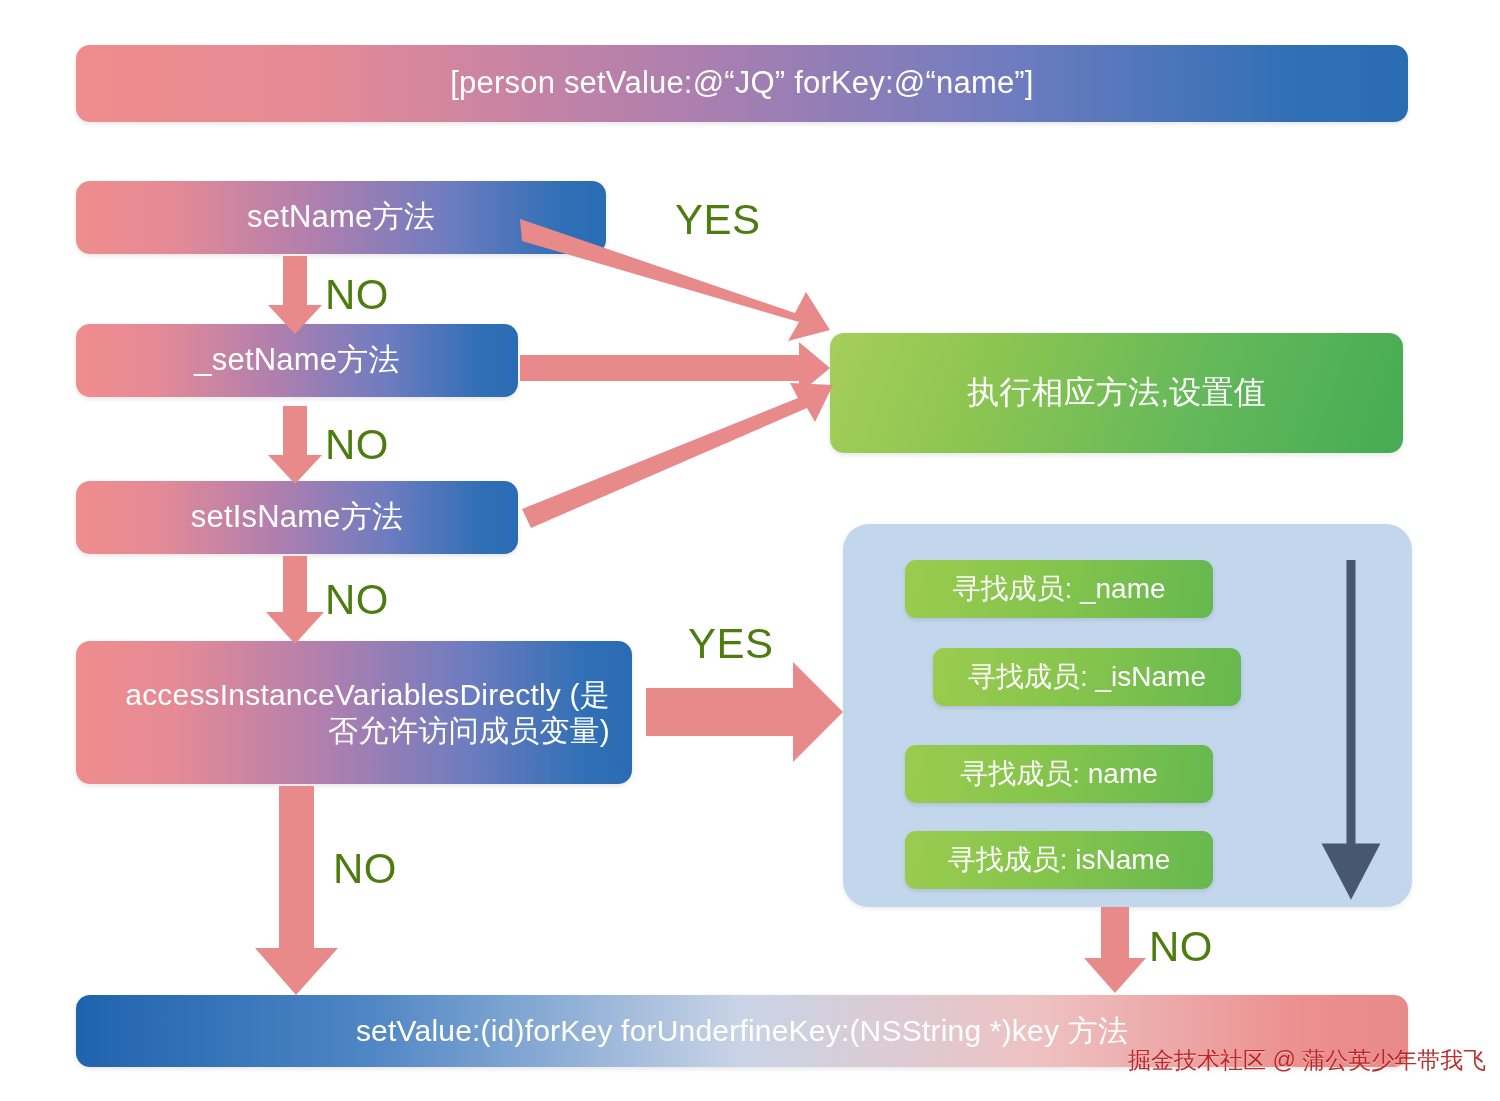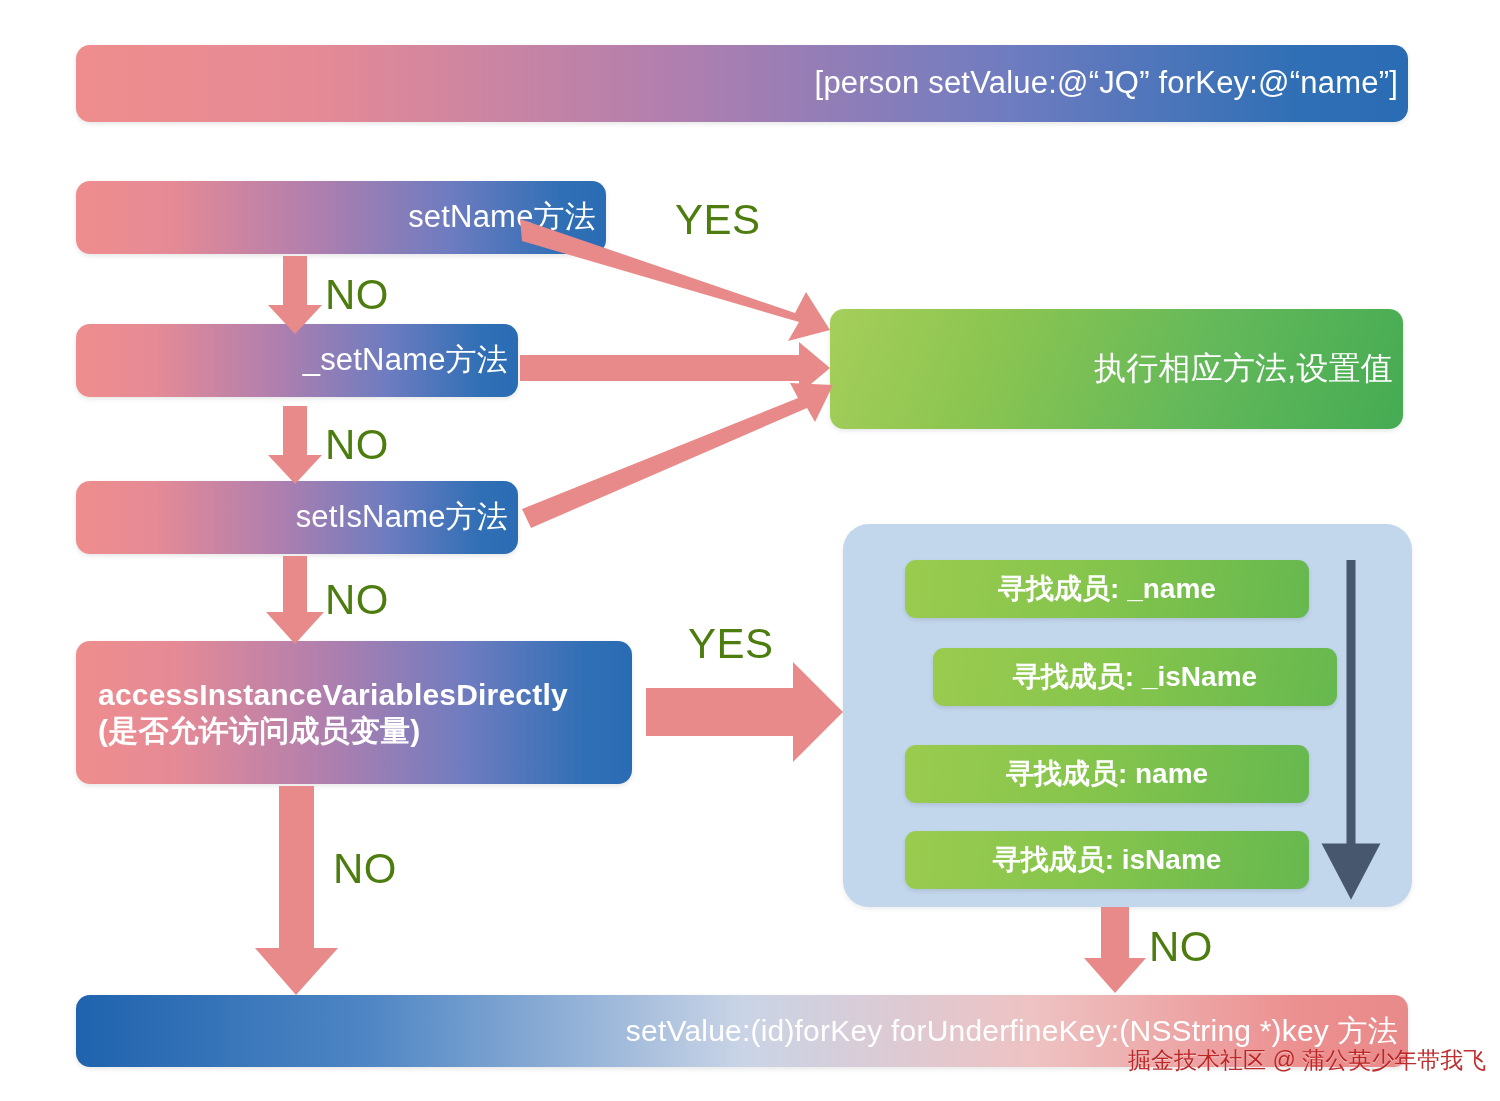--- a/index.html
+++ b/index.html
@@ -26,87 +26,86 @@
     color:#ffffff;
     box-sizing:border-box;
     line-height:1.18;
     letter-spacing:.2px;
   }
   .node .txt{
     display:block;
     width:100%;
     padding:0 10px;
     box-sizing:border-box;
-    text-align:right;
   }
 
   
   .grad-rb{
     background:linear-gradient(90deg,#ef8d8d 0%,#e58a96 18%,#b07fae 45%,#6f7cc0 70%,#2f6fb5 92%,#2a6cb4 100%);
     box-shadow:0 2px 5px rgba(0,0,0,.10);
   }
   
   .grad-br{
     background:linear-gradient(90deg,#1f63ae 0%,#4f86c4 22%,#c9d4e6 50%,#eec2c2 72%,#ec8f8f 92%,#e98a8a 100%);
     box-shadow:0 2px 5px rgba(0,0,0,.10);
   }
   
   .grad-green{
     background:linear-gradient(110deg,#a6ce5a 0%,#8cc551 28%,#63b85a 65%,#45ab53 100%);
     box-shadow:0 2px 5px rgba(0,0,0,.10);
+    margin-top:24px;
   }
   
   .grad-green2{
     background:linear-gradient(100deg,#9acb4f 0%,#86c54c 45%,#66b84f 100%);
     box-shadow:0 2px 4px rgba(0,0,0,.10);
   }
 
   #topbar{
     left:76px; top:45px; width:1332px; height:77px;
     font-size:31px; font-weight:400;
   }
   #node-setname{ left:76px; top:181px; width:530px; height:73px; font-size:31px;}
   #node-_setname{ left:76px; top:324px; width:442px; height:73px; font-size:31px;}
   #node-setisname{ left:76px; top:481px; width:442px; height:73px; font-size:31px;}
   #node-aivd{
     left:76px; top:641px; width:556px; height:143px;
     font-size:30px; text-align:left;
   }
-  #node-aivd .txt{ text-align:left; padding:0 22px;font-weight:bold;}
+  #node-aivd .txt{ text-align:right; padding:0 22px;}
   #node-bottom{
     left:76px; top:995px; width:1332px; height:72px;
     font-size:30px;
   }
   #node-exec{
     left:830px; top:309px; width:573px; height:120px;
     font-size:32px;
   }
 
   
   #ivar-panel{
     position:absolute;
     left:843px; top:524px; width:569px; height:383px;
     background:#c2d6ec;
     border-radius:26px;
     box-shadow:0 2px 5px rgba(0,0,0,.08);
   }
   .ivar-chip{
     position:absolute;
     left:62px;
-    width:404px;
+    width:308px;
     height:58px;
     border-radius:11px;
     color:#ffffff;
     font-size:28px;
     display:flex;
     align-items:center;
     justify-content:center;
     text-align:center;
     box-sizing:border-box;
-    font-weight:bold;
   }
   #chip0{ top:36px;}
   #chip1{ top:124px;margin-left:28px;}
   #chip2{ top:221px;}
   #chip3{ top:307px;}
 
   
   #ivar-arrow{
     position:absolute;
     left:478px; top:36px; width:60px; height:330px;

